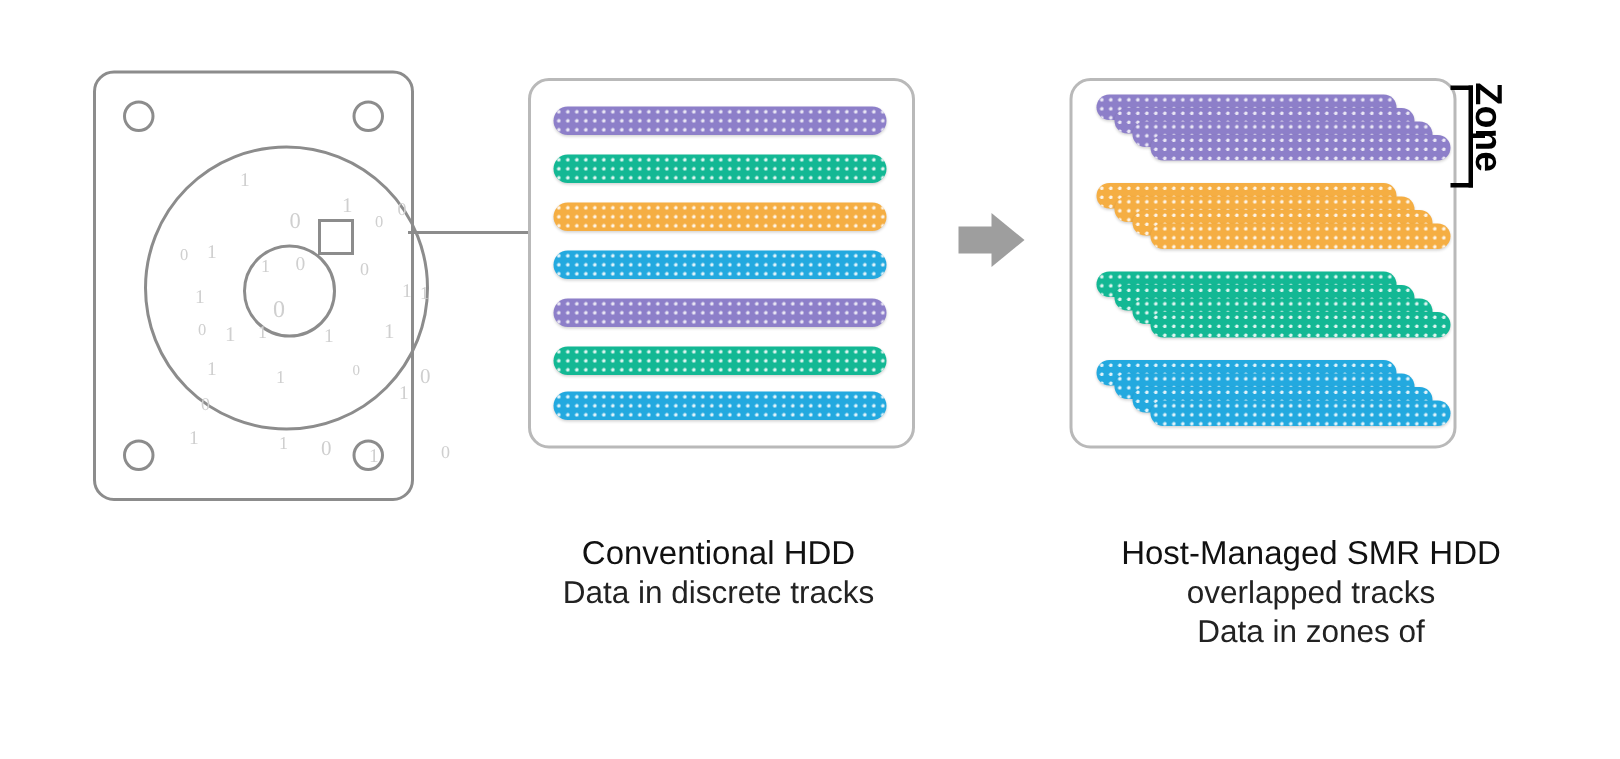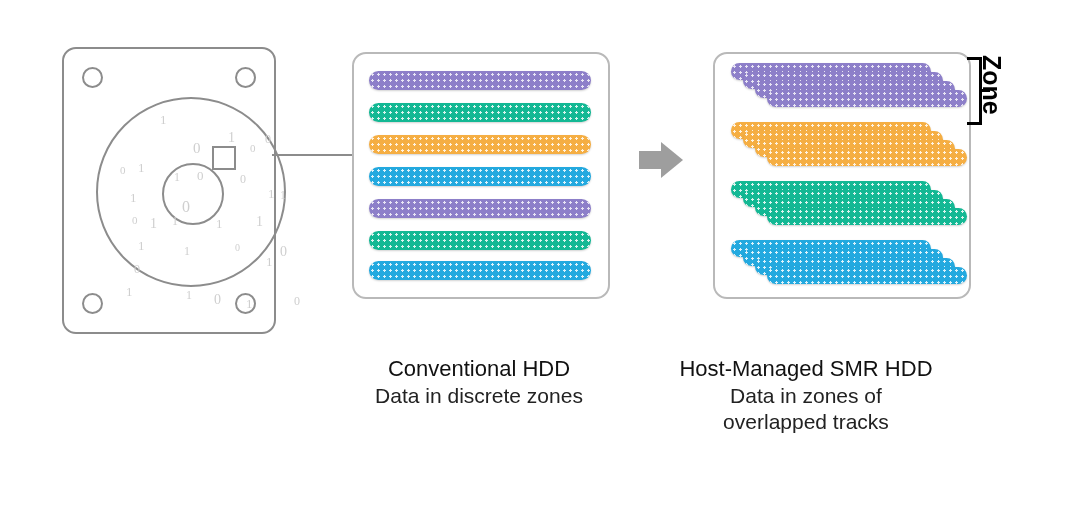--- a/index.html
+++ b/index.html
@@ -105,21 +105,21 @@
     writing-mode:vertical-rl;
     font-weight:bold;font-size:25px;letter-spacing:0px;color:#000;
     line-height:1;
   }
 
   
   .caption{position:absolute;text-align:center;}
   .caption .title{font-weight:normal;font-size:22px;color:#111;line-height:1.25;}
   .caption .sub{font-weight:normal;font-size:21px;color:#222;line-height:1.25;}
   #caption-conventional{left:329px;top:355px;width:300px;}
-  #caption-smr{left:656px;top:355px;width:300px;}
+  #caption-smr{left:724px;top:355px;width:300px;}
 </style>
 </head>
 <body>
 
 <div class="stage">
 
   <div class="drive">
     <div class="screw tl"></div>
     <div class="screw tr"></div>
     <div class="screw bl"></div>
@@ -197,22 +197,22 @@
       <div class="track zone-track blue" style="left: 40px; top: 204px; width: 200px; height: 17px; z-index: 12;"></div>
       <div class="track zone-track blue" style="left: 52px; top: 213px; width: 200px; height: 17px; z-index: 13;"></div>
     </div>
 
   <div class="bracket"></div>
   <div class="bracket-tick"></div>
   <div class="zone-label">Zone</div>
 
   <div class="caption" id="caption-conventional">
     <div class="title">Conventional HDD</div>
-    <div class="sub">Data in discrete zones</div>
+    <div class="sub">Data in discrete tracks</div>
   </div>
 
   <div class="caption" id="caption-smr">
     <div class="title">Host-Managed SMR HDD</div>
+    <div class="sub">overlapped tracks</div>
     <div class="sub">Data in zones of</div>
-    <div class="sub">overlapped tracks</div>
   </div>
 
 </div>
 
 </body></html>

